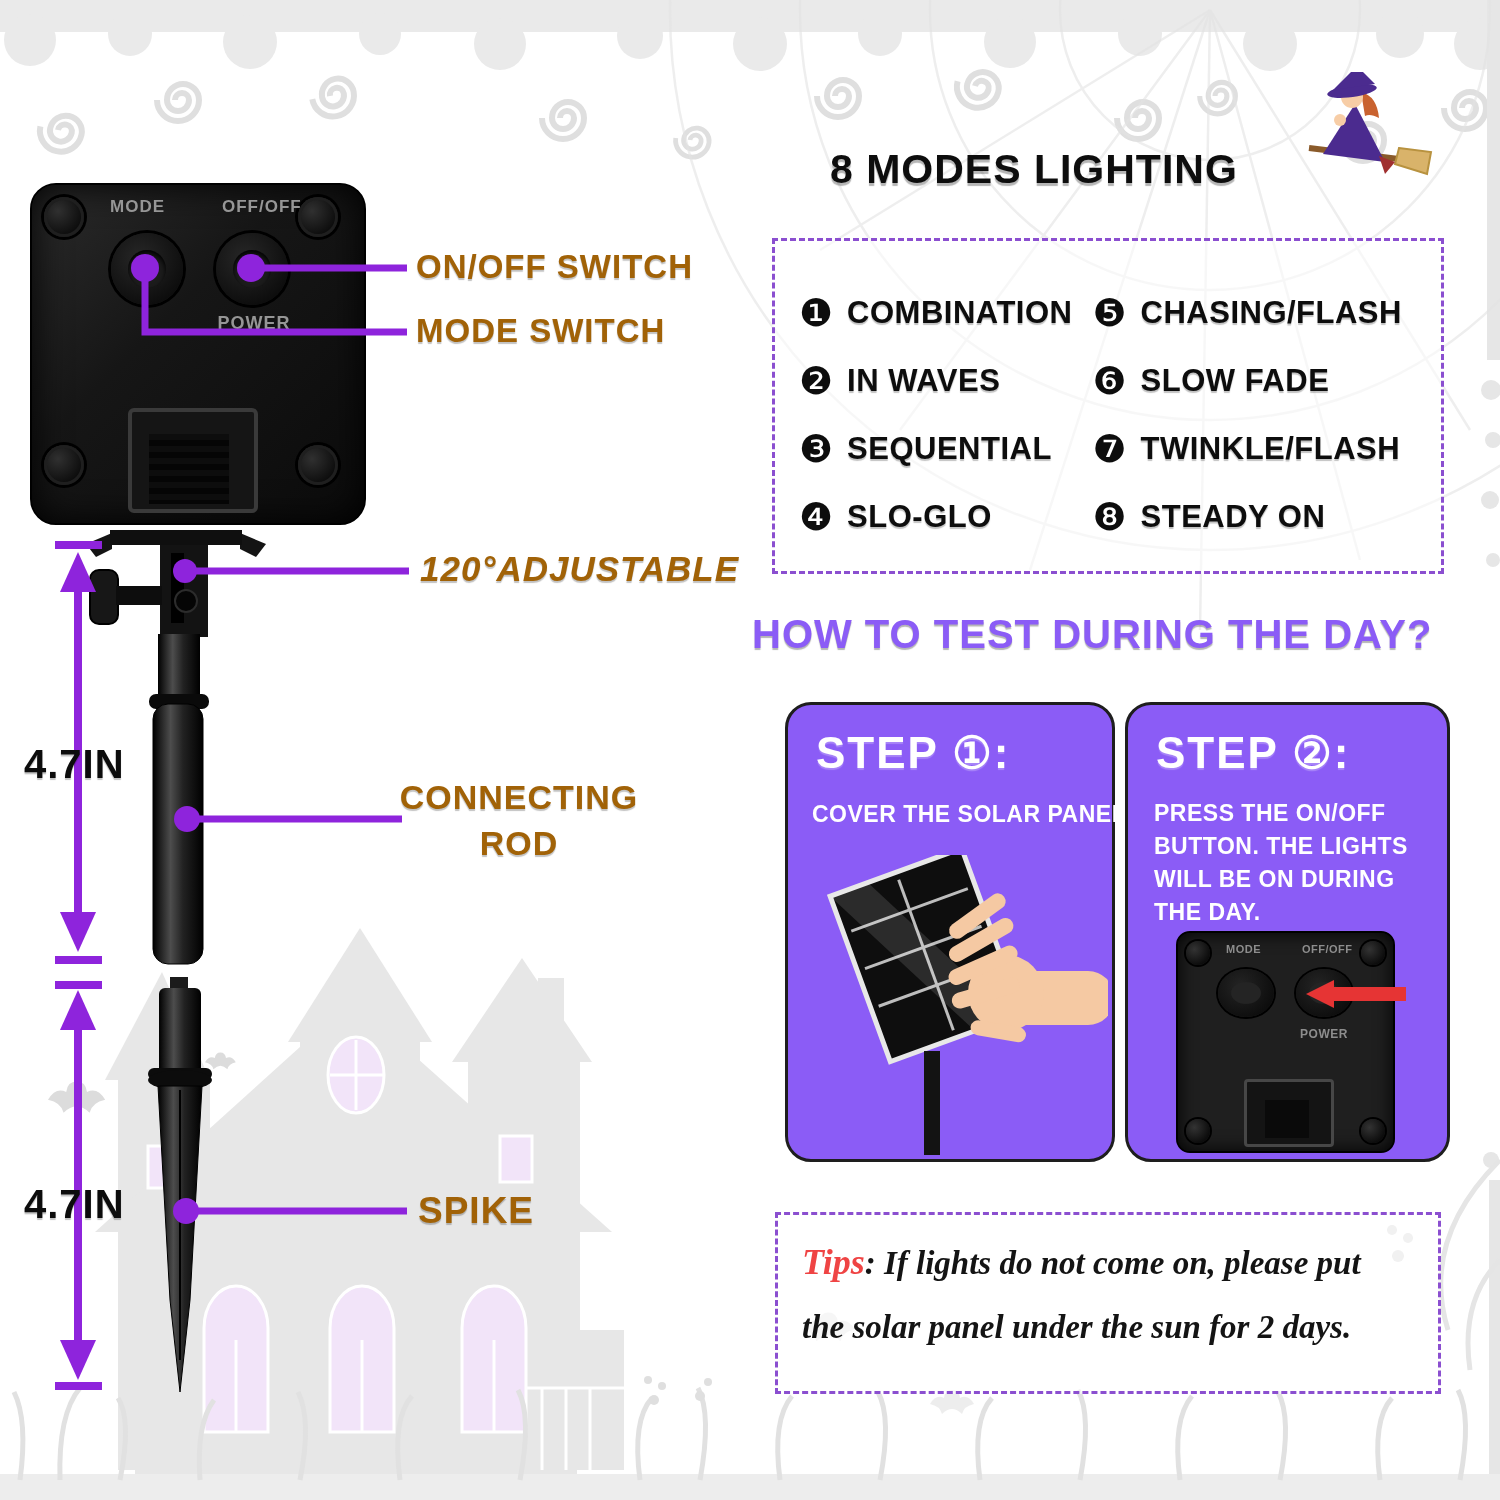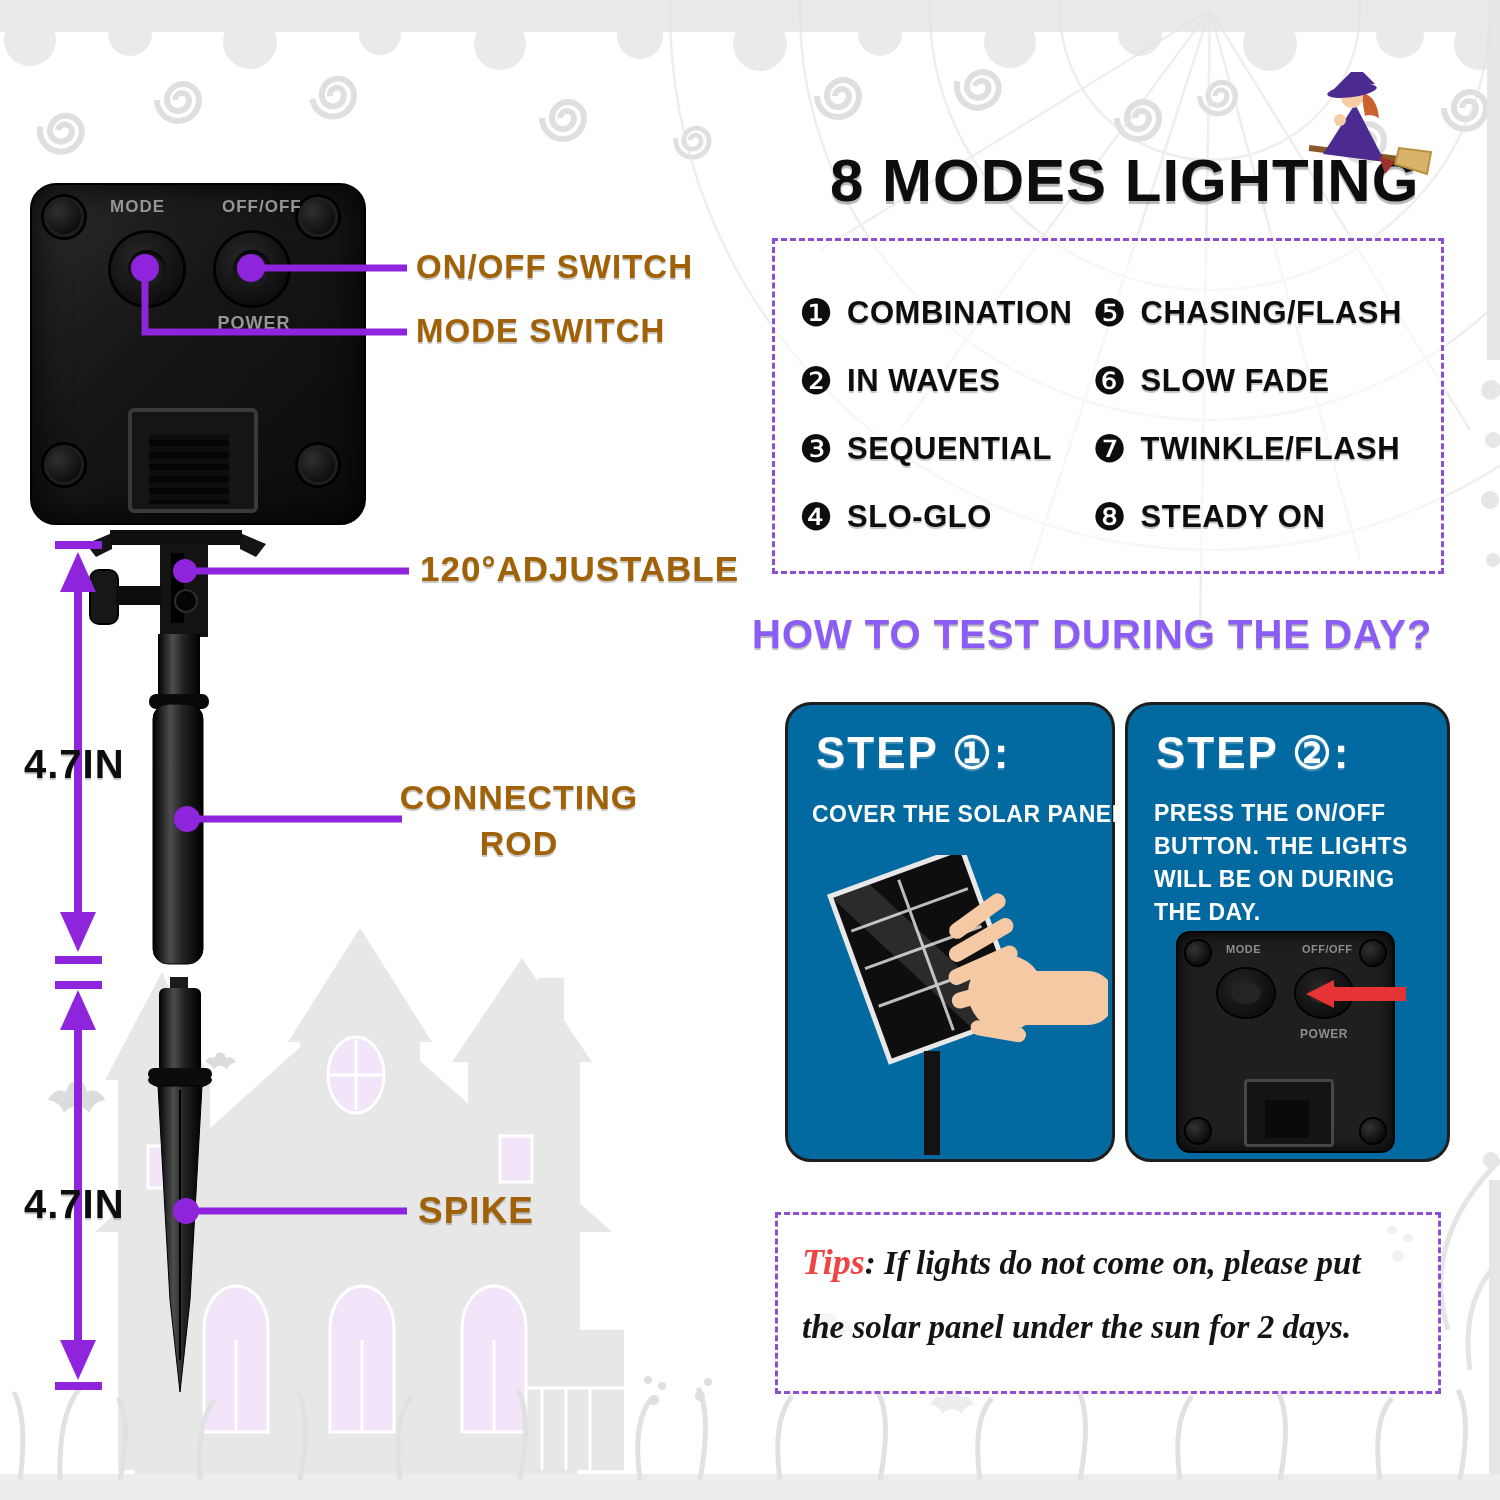--- a/index.html
+++ b/index.html
@@ -25,37 +25,37 @@
   .sensor-outer{position:absolute;border:4px solid #3a3a3a;background:#151515;border-radius:6px;}
   .sensor-inner{position:absolute;background:repeating-linear-gradient(#0d0d0d 0 6px,#050505 6px 12px);}
 
   
   .callout{position:absolute;z-index:4;font-weight:800;color:#a16207;letter-spacing:1px;white-space:nowrap;
     text-shadow:0 2px 1px rgba(10,10,10,.25);}
   .dim-label{position:absolute;z-index:4;font-weight:800;font-size:40px;letter-spacing:1px;color:#0c0c0c;
     text-shadow:0 2px 1px rgba(10,10,10,.25);}
 
   
-  .main-title{position:absolute;left:830px;top:146px;z-index:4;font-size:60px;font-weight:800;letter-spacing:1px;
+  .main-title{position:absolute;left:830px;top:146px;z-index:4;font-size:41px;font-weight:800;letter-spacing:1px;
     color:#0d0d0d;text-shadow:0 3px 1px rgba(10,10,10,.3);white-space:nowrap;}
   .howto-heading{position:absolute;left:752px;top:612px;z-index:4;font-size:40px;font-weight:800;letter-spacing:1px;
     color:#8b5cf6;text-shadow:0 2px 1px rgba(10,10,10,.3);white-space:nowrap;}
 
   
   .modes-box{position:absolute;left:772px;top:238px;width:672px;height:336px;z-index:2;
     border:3px dashed #8B4FD0;box-sizing:border-box;
     display:grid;grid-template-columns:46% 54%;grid-auto-rows:68px;
     padding:38px 4px 10px 24px;align-items:center;background:rgba(255,255,255,.55);}
   .mode-item{display:flex;align-items:center;gap:14px;white-space:nowrap;}
   .mode-num{font-size:38px;line-height:1;color:#0d0d0d;}
   .mode-label{font-size:31px;font-weight:800;letter-spacing:.5px;color:#0d0d0d;
     text-shadow:0 2px 1px rgba(10,10,10,.25);}
 
   
-  .panel{position:absolute;top:702px;width:330px;height:460px;z-index:2;background:#0369a1;
+  .panel{position:absolute;top:702px;width:330px;height:460px;z-index:2;background:#8b5cf6;
     border:3px solid #1e1e1e;border-radius:26px;box-sizing:border-box;color:#fff;}
   .panel-1{left:785px;}
   .panel-2{left:1125px;width:325px;padding-left:38px;}
   .step-title{position:absolute;left:28px;top:22px;font-size:44px;font-weight:800;letter-spacing:2px;
     text-shadow:0 2px 1px rgba(255,255,255,.25);white-space:nowrap;}
   .step-body{position:absolute;left:24px;top:96px;font-size:23px;font-weight:800;letter-spacing:.5px;white-space:nowrap;}
   .step-lines{position:absolute;left:26px;top:92px;font-size:23px;font-weight:800;letter-spacing:.5px;line-height:33px;}
 
   
   .mini-device{position:absolute;left:48px;top:226px;width:215px;height:218px;background:#1f1f1f;
@@ -295,21 +295,21 @@
       <rect x="55" y="981" width="47" height="8"></rect>
       <polygon points="78,990 60,1030 96,1030"></polygon>
       <rect x="74" y="1028" width="8" height="314"></rect>
       <polygon points="60,1340 96,1340 78,1380"></polygon>
       <rect x="55" y="1382" width="47" height="8"></rect>
     </g>
   </svg>
 
   <div class="callout" style="left:416px;top:248px;font-size:33px;">ON/OFF SWITCH</div>
   <div class="callout" style="left:416px;top:312px;font-size:33px;">MODE SWITCH</div>
-  <div class="callout" style="left:420px;top:549px;font-size:35px;">120°ADJUSTABLE</div>
+  <div class="callout" style="left:420px;top:549px;font-size:35px;font-style:italic;">120°ADJUSTABLE</div>
   <div class="callout" style="left:397px;top:824px;width:244px;text-align:center;font-size:34px;">ROD</div>
   <div class="callout" style="left:397px;top:778px;width:244px;text-align:center;font-size:34px;">CONNECTING</div>
   <div class="callout" style="left:418px;top:1190px;font-size:37px;">SPIKE</div>
   <div class="dim-label" style="left:24px;top:742px;">4.7IN</div>
   <div class="dim-label" style="left:24px;top:1182px;">4.7IN</div>
 
   <div class="main-title">8 MODES LIGHTING</div>
   <svg class="abs" style="left:1295px;top:72px;z-index:4;" width="140" height="112" viewBox="0 0 140 112">
     <line x1="14" y1="76" x2="112" y2="88" stroke="#8a5a2a" stroke-width="6"></line>
     <polygon points="104,76 136,80 132,102 100,92" fill="#d9b36a" stroke="#b8923f" stroke-width="2"></polygon>

